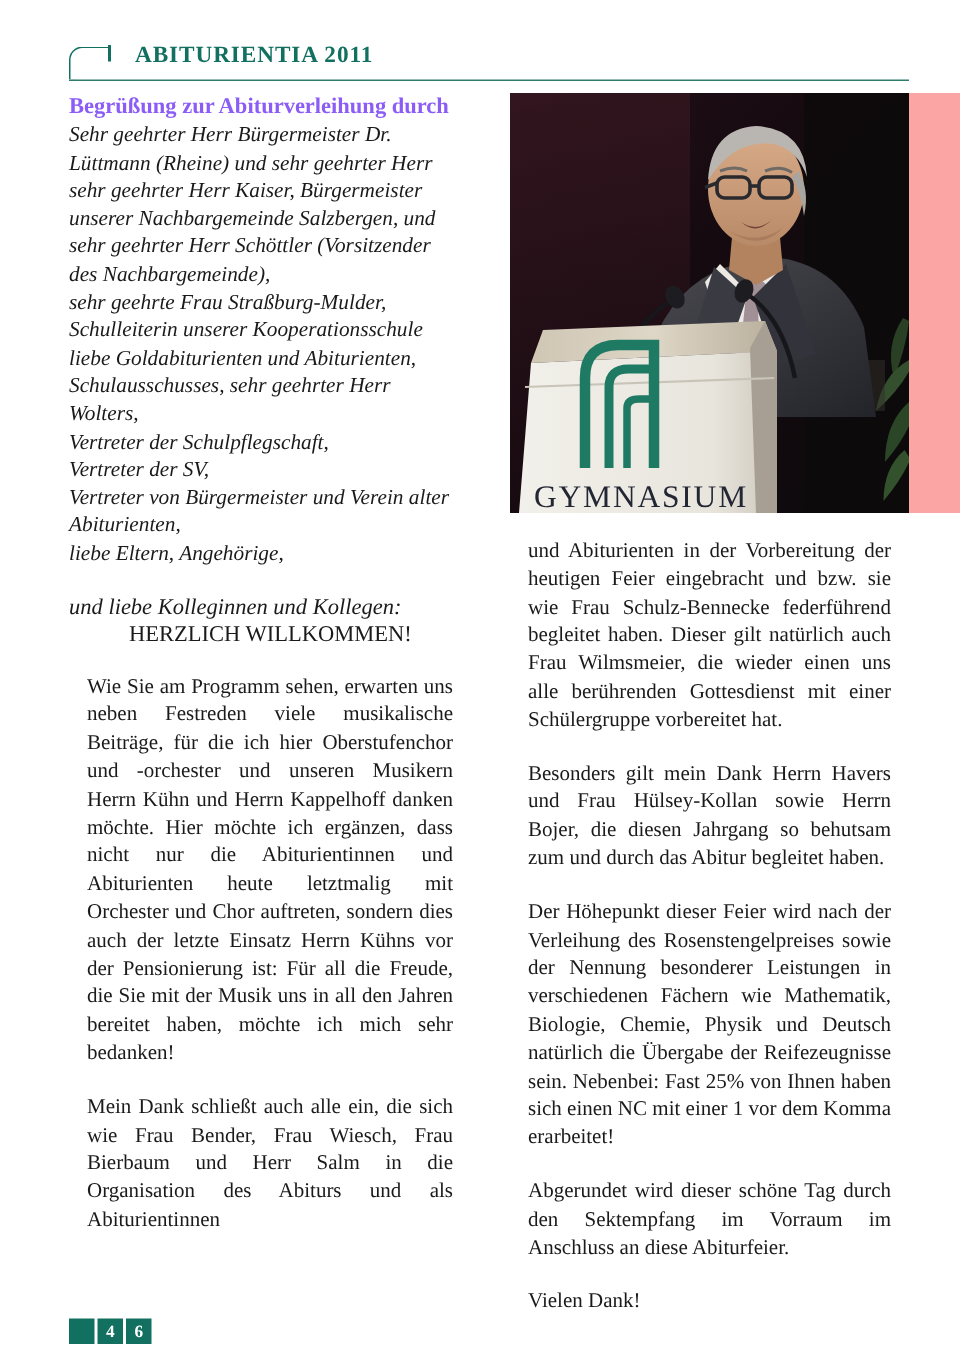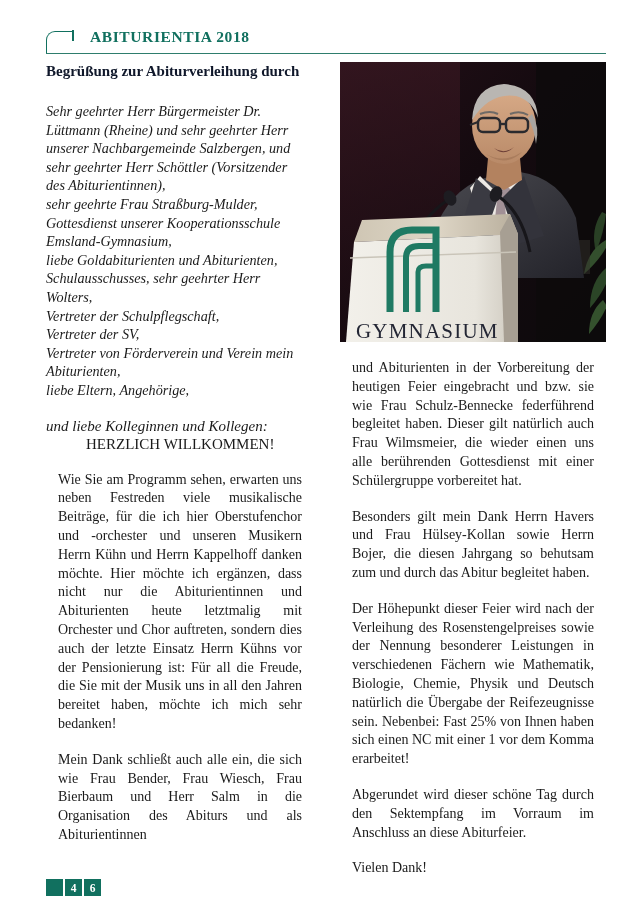--- a/index.html
+++ b/index.html
@@ -84,28 +84,27 @@
     top: 62px;
     width: 266px;
   }
 
   
   .article-title {
     font-family: "Liberation Serif", "DejaVu Serif", serif;
     font-weight: bold;
     font-size: 15px;
     line-height: 19px;
-    color: #0f172a;
+    color: #8b5cf6;
     margin: 0 0 0 0;
     text-align: left;
   }
 
   
   .salutation {
-    margin-top: 21px;
     font-style: italic;
     font-size: 14.2px;
     line-height: 18.6px;
     color: #1a1a1a;
   }
   .salutation .sal-line {
     display: block;
   }
 
   .welcome-block {
@@ -132,24 +131,24 @@
     -webkit-hyphens: manual;
     hyphens: manual;
   }
   .col-left .body-par { margin-top: 17px; }
   .col-right .body-par { margin-top: 0; }
   .col-right .body-par + .body-par { margin-top: 17px; }
 
   
   .photo {
     position: relative;
-    width: 266px;
+    width: 300px;
     height: 280px;
     overflow: hidden;
-    background: #84cc16;
+    background: #fca5a5;
   }
   .photo svg { display: block; }
 
   
   .footer {
     position: absolute;
     left: 46px;
     top: 879px;
     height: 17px;
     display: flex;
@@ -174,45 +173,45 @@
     margin-left: 2px;
   }
 </style>
 </head>
 <body>
 
 <div class="page">
 
   <div class="header">
     <span class="header-logo"></span>
-    <span class="header-title">ABITURIENTIA 2018</span>
+    <span class="header-title">ABITURIENTIA 2011</span>
     <span class="header-rule"></span>
   </div>
 
   <div class="col-left">
 
     <h1 class="article-title">
       <span>Begrüßung zur Abiturverleihung durch</span><br>
     </h1>
 
     <div class="salutation">
       <span class="sal-line">Sehr geehrter Herr Bürgermeister Dr.</span>
       <span class="sal-line">Lüttmann (Rheine) und sehr geehrter Herr</span>
+      <span class="sal-line">sehr geehrter Herr Kaiser, Bürgermeister</span>
       <span class="sal-line">unserer Nachbargemeinde Salzbergen, und</span>
       <span class="sal-line">sehr geehrter Herr Schöttler (Vorsitzender</span>
-      <span class="sal-line">des Abiturientinnen),</span>
+      <span class="sal-line">des Nachbargemeinde),</span>
       <span class="sal-line">sehr geehrte Frau Straßburg-Mulder,</span>
-      <span class="sal-line">Gottesdienst unserer Kooperationsschule</span>
-      <span class="sal-line">Emsland-Gymnasium,</span>
+      <span class="sal-line">Schulleiterin unserer Kooperationsschule</span>
       <span class="sal-line">liebe Goldabiturienten und Abiturienten,</span>
       <span class="sal-line">Schulausschusses, sehr geehrter Herr</span>
       <span class="sal-line">Wolters,</span>
       <span class="sal-line">Vertreter der Schulpflegschaft,</span>
       <span class="sal-line">Vertreter der SV,</span>
-      <span class="sal-line">Vertreter von Förderverein und Verein mein</span>
+      <span class="sal-line">Vertreter von Bürgermeister und Verein alter</span>
       <span class="sal-line">Abiturienten,</span>
       <span class="sal-line">liebe Eltern, Angehörige,</span>
     </div>
 
     <div class="welcome-block">
       <span class="w-italic">und liebe Kolleginnen und Kollegen:</span>
       <span class="w-caps">HERZLICH WILLKOMMEN!</span>
     </div>
 
     <p class="body-par">Wie Sie am Programm sehen, erwarten uns neben Festreden viele musikalische Beiträge, für die ich hier Oberstufenchor und -orchester und unseren Musikern Herrn Kühn und Herrn Kappelhoff danken möchte. Hier möchte ich ergänzen, dass nicht nur die Abiturientinnen und Abiturienten heute letztmalig mit Orchester und Chor auftreten, sondern dies auch der letzte Einsatz Herrn Kühns vor der Pensionierung ist: Für all die Freude, die Sie mit der Musik uns in all den Jahren bereitet haben, möchte ich mich sehr bedanken!</p>

